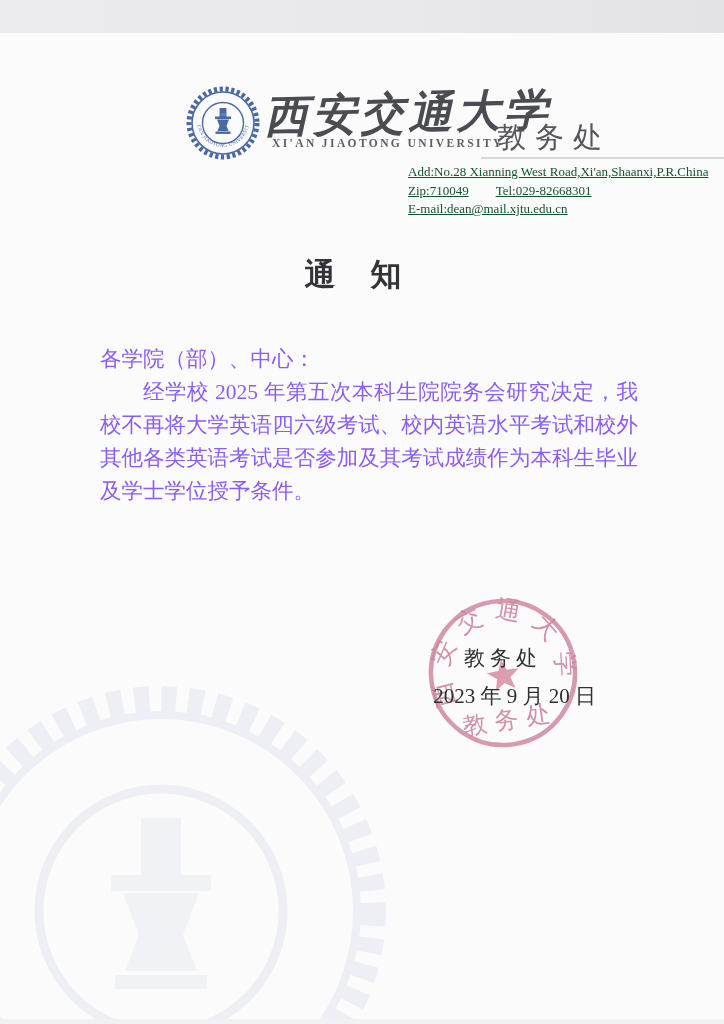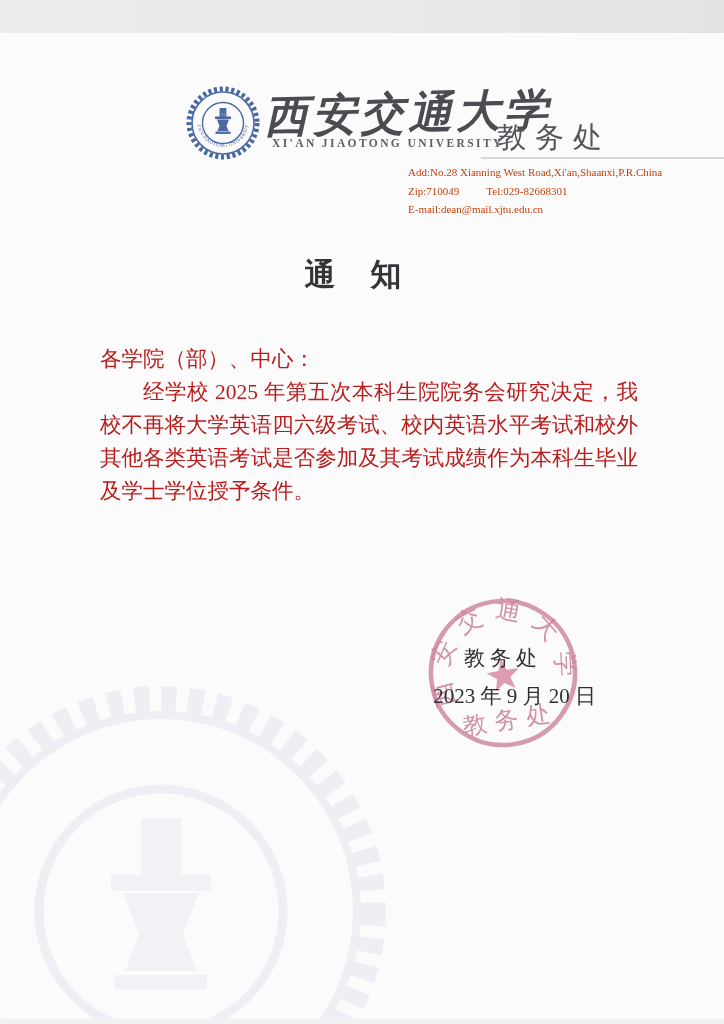--- a/index.html
+++ b/index.html
@@ -14,29 +14,29 @@
 
   
   .logo{position:absolute;left:186px;top:86px;width:74px;height:74px;}
   .uni-cn{position:absolute;left:264px;top:84px;font-size:44px;font-weight:600;
     font-style:italic;color:#4b4c51;letter-spacing:4px;transform:rotate(-1.5deg);white-space:nowrap;}
   .uni-en{position:absolute;left:272px;top:137px;font-size:11.5px;font-weight:bold;
     letter-spacing:2.4px;color:#5d5e64;white-space:nowrap;}
   .dept{position:absolute;left:497px;top:118px;font-size:29px;color:#55565b;
     letter-spacing:9px;white-space:nowrap;}
   .head-rule{position:absolute;left:481px;top:157px;width:243px;height:2px;background:#d8d8db;}
-  .addr{position:absolute;left:408px;top:163px;font-size:11px;line-height:18.5px;
-    color:#c2410c;white-space:nowrap;}
+  .addr{position:absolute;left:408px;top:163px;font-size:13px;line-height:18.5px;
+    color:#14532d;white-space:nowrap;text-decoration:underline;}
   .addr .tel{margin-left:27px;}
 
   
   .title{position:absolute;left:-8px;top:254px;width:724px;text-align:center;
     font-size:31px;font-weight:bold;color:#333437;letter-spacing:2px;}
   .body{position:absolute;left:100px;top:343px;width:538px;font-size:21.5px;
-    line-height:33px;text-align:justify;color:#b91c1c;}
+    line-height:33px;text-align:justify;color:#8b5cf6;}
   .body p{margin:0;text-indent:2em;}
   .body .salutation{text-indent:0;}
 
   
   .sig-dept{position:absolute;left:464px;top:644px;font-size:21px;letter-spacing:5px;
     color:#2e2f32;z-index:3;white-space:nowrap;}
   .sig-date{position:absolute;left:424px;top:682px;width:172px;text-align:right;
     font-size:21px;color:#2e2f32;z-index:3;white-space:nowrap;}
   .seal{position:absolute;left:418px;top:588px;width:170px;height:170px;z-index:2;opacity:.93;}
   .watermark{position:absolute;left:-95px;top:653px;width:512px;height:512px;z-index:0;}

